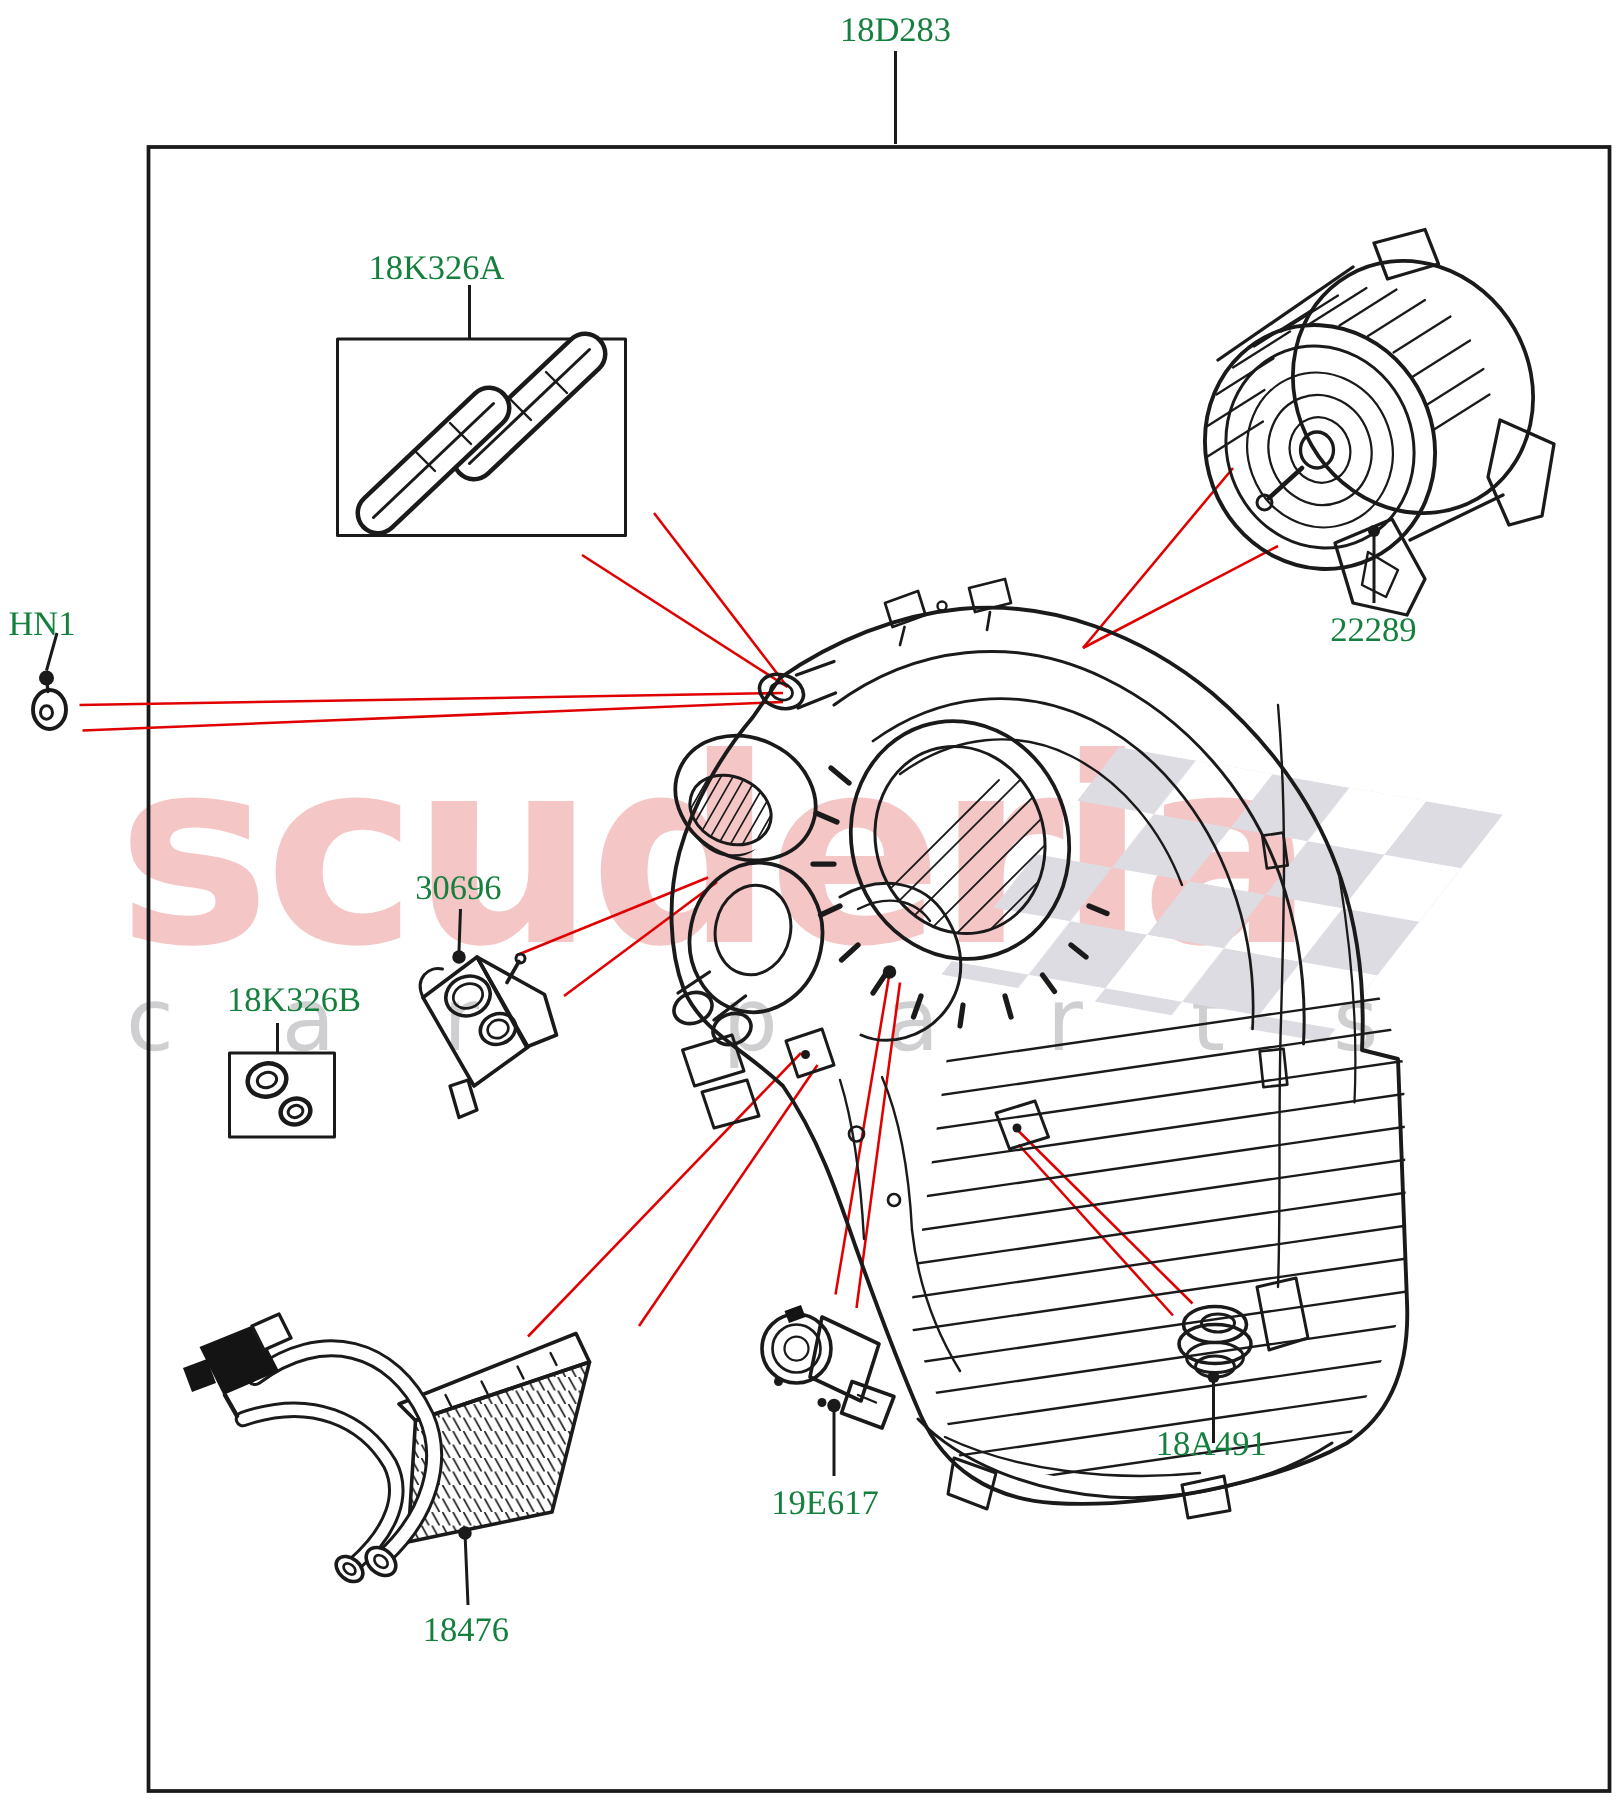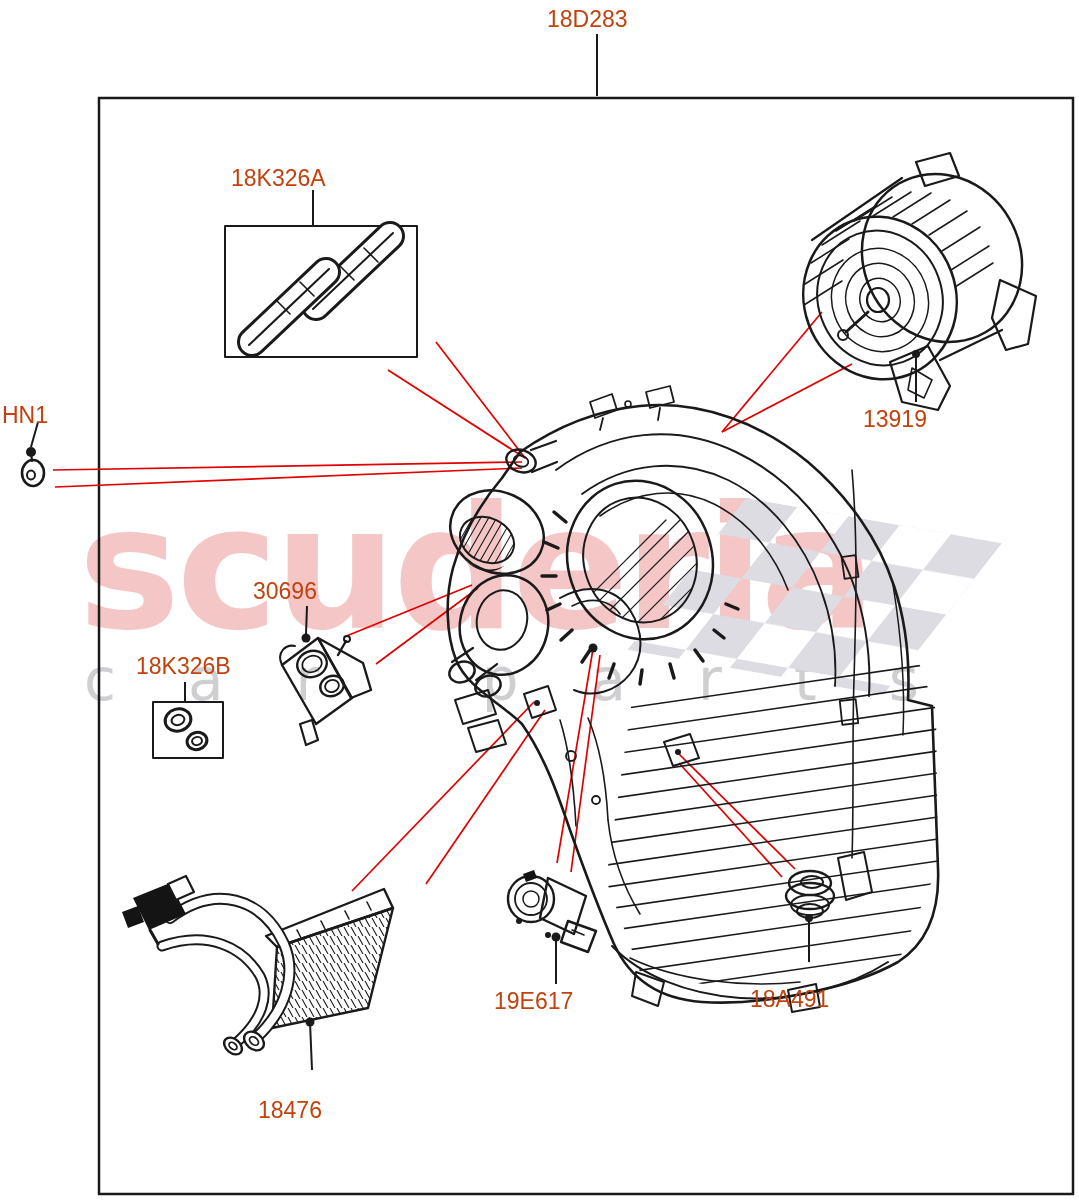--- a/index.html
+++ b/index.html
@@ -2,23 +2,23 @@
 <html><head>
 <meta charset="utf-8">
 <style>
   html,body{margin:0;padding:0;background:#ffffff;}
   .canvas{
     position:relative;width:1079px;height:1200px;background:#ffffff;
     font-family:"Liberation Sans", sans-serif;overflow:hidden;
   }
   .canvas svg{position:absolute;left:0;top:0;}
   .plabel{
-    position:absolute;color:#c2410c;font-size:23px;line-height:1.1;
-    white-space:nowrap;cursor:pointer;
-    font-family:Liberation Sans, sans-serif;
+    position:absolute;color:#15803d;font-size:23px;line-height:1.1;
+    text-align:center;white-space:nowrap;cursor:pointer;
+    font-family:Liberation Serif, serif;
   }
 </style>
 </head>
 <body>
 
 <div class="canvas">
 
 <svg width="1079" height="1200" viewBox="0 0 1079 1200">
   <defs>
     <pattern id="chk" width="104" height="80" patternUnits="userSpaceOnUse">
@@ -333,25 +333,25 @@
     </g>
   </g>
 </svg>
 
 <div class="plabel" style="left:547px;top:7px;width:100px">18D283</div>
 
 <div class="plabel" style="left:231px;top:166px;width:120px">18K326A</div>
 
 <div class="plabel" style="left:2px;top:403px;width:52px">HN1</div>
 
-<div class="plabel" style="left:863px;top:407px;width:105px">13919</div>
+<div class="plabel" style="left:863px;top:407px;width:105px">22289</div>
 
 <div class="plabel" style="left:253px;top:579px;width:105px">30696</div>
 
 <div class="plabel" style="left:136px;top:654px;width:120px">18K326B</div>
 
-<div class="plabel" style="left:258px;top:1098px;width:105px">18476</div>
+<div class="plabel" style="left:258px;top:1074px;width:105px">18476</div>
 
 <div class="plabel" style="left:494px;top:989px;width:112px">19E617</div>
 
-<div class="plabel" style="left:750px;top:987px;width:115px">18A491</div>
+<div class="plabel" style="left:750px;top:950px;width:115px">18A491</div>
 
 </div>
 
 </body></html>

